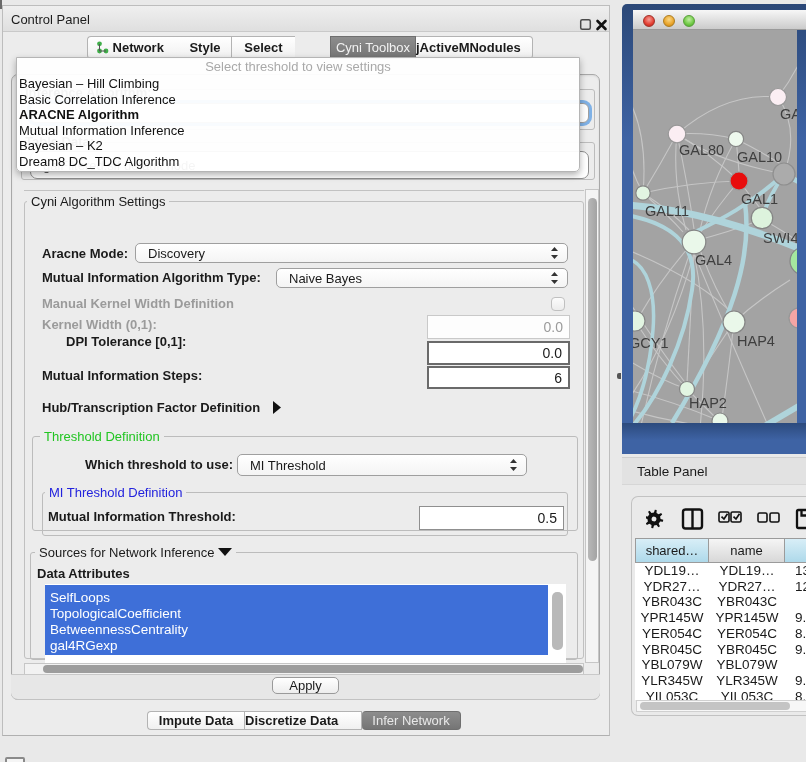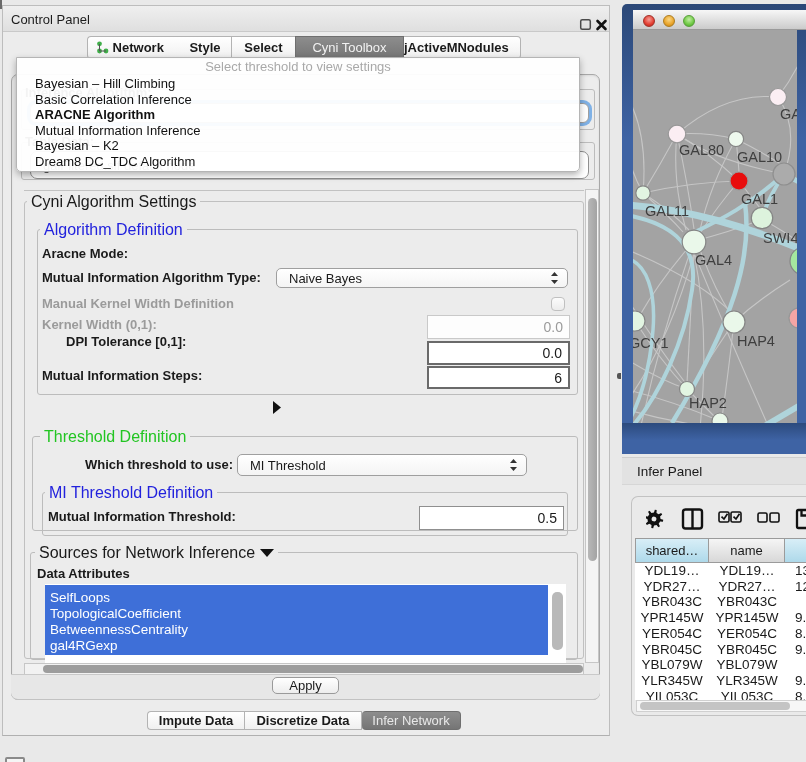--- a/index.html
+++ b/index.html
@@ -2,21 +2,21 @@
 <html><head>
 <meta charset="utf-8">
 <style>
 * { margin:0; padding:0; box-sizing:border-box; }
 html,body { width:806px; height:762px; overflow:hidden; background:#e9e9e9;
   font-family:"Liberation Sans", sans-serif; font-size:13px; color:#1a1a1a; }
 .abs { position:absolute; }
 .b { font-weight:bold; }
 .gray { color:#9b9b9b; }
 .groupbox { position:absolute; border:1px solid #bcbcbc; border-radius:3px; }
-.gtitle { position:absolute; top:-8px; left:6px; background:#ececec; padding:0 4px; font-size:16px; line-height:15px; white-space:nowrap; }
+.gtitle { position:absolute; top:-8px; left:6px; background:#ececec; padding:0 4px; font-size:13px; line-height:15px; white-space:nowrap; }
 .combo { position:absolute; background:linear-gradient(#ffffff,#f4f4f4); border:1px solid #9f9f9f; border-radius:5px; font-size:13px; }
 .combo .ct { position:absolute; left:12px; top:50%; transform:translateY(-50%); white-space:nowrap; }
 .combo .arr { position:absolute; right:9px; top:50%; transform:translateY(-50%); width:7px; height:12px; }
 .field { position:absolute; background:#fff; border:2px solid #6a6a6a; font-size:14px; text-align:right; }
 .field .fv { position:absolute; right:6px; top:50%; transform:translateY(-50%);padding-left:24px; }
 </style>
 </head>
 <body>
 
 <div class="abs" style="left:0;top:0;width:2px;height:9px;background:#6a6a6a;"></div>
@@ -44,24 +44,28 @@
 
   <div class="abs" style="left:21px;top:184px;width:560px;height:1px;background:#c2c2c2;"></div>
 
   <div class="abs" style="left:582px;top:183px;width:14px;height:474px;background:#f4f4f4;border:1px solid #c6c6c6;"></div>
   <div class="abs" style="left:585px;top:192px;width:9px;height:363px;background:linear-gradient(90deg,#b8b8b8,#a3a3a3);border-radius:5px;"></div>
 
   <div class="groupbox" style="left:21px;top:195px;width:560px;height:458px;border-color:#c0c0c0;">
     <span class="gtitle" style="left:2px;">Cyni Algorithm Settings</span>
   </div>
 
-  <div class="groupbox" style="left:34px;top:223px;width:541px;height:166px;">
-    <span class="gtitle" style="left:2px;color:#2222dd;">Algorithm Definition</span>
-  </div>
   <div class="abs b" style="left:39px;top:240px;">Aracne Mode:</div>
+  <div class="combo" style="left:132px;top:237px;width:433px;height:20px;">
+    <span class="ct">Discovery</span>
+    <svg class="arr" viewBox="0 0 7 12">
+        <path d="M3.5 0 L7 4 L0 4 Z" fill="#333"></path>
+        <path d="M3.5 12 L7 8 L0 8 Z" fill="#333"></path>
+      </svg>
+  </div>
   <div class="abs b" style="left:39px;top:264px;">Mutual Information Algorithm Type:</div>
   <div class="combo" style="left:273px;top:262px;width:292px;height:20px;">
     <span class="ct">Naive Bayes</span>
     <svg class="arr" viewBox="0 0 7 12">
         <path d="M3.5 0 L7 4 L0 4 Z" fill="#333"></path>
         <path d="M3.5 12 L7 8 L0 8 Z" fill="#333"></path>
       </svg>
   </div>
   <div class="abs b gray" style="left:39px;top:290px;">Manual Kernel Width Definition</div>
   <div class="abs" style="left:548px;top:291px;width:14px;height:14px;border:1px solid #c0c0c0;border-radius:4px;background:linear-gradient(#fcfcfc,#ececec);"></div>
@@ -71,20 +75,21 @@
     </div>
   <div class="abs b" style="left:39px;top:328px;margin-left:24px;">DPI Tolerance [0,1]:</div>
   <div class="field" style="left:424px;top:335px;width:143px;height:24px;">
       <span class="fv">0.0</span>
     </div>
   <div class="abs b" style="left:39px;top:362px;">Mutual Information Steps:</div>
   <div class="field" style="left:424px;top:360px;width:143px;height:23px;">
       <span class="fv">6</span>
     </div>
 
+  <div class="abs b" style="left:39px;top:394px;">Hub/Transcription Factor Definition</div>
   <svg class="abs" style="left:269px;top:395px;" width="10" height="13" viewBox="0 0 10 13">
       <path d="M1 0 L9 6.5 L1 13 Z" fill="#111"></path>
     </svg>
 
   <div class="groupbox" style="left:29px;top:430px;width:546px;height:95px;">
     <span class="gtitle" style="color:#22c522;left:7px;">Threshold Definition</span>
   </div>
   <div class="abs b" style="left:30px;top:451px;width:200px;text-align:right;">Which threshold to use:</div>
   <div class="combo" style="left:234px;top:448px;width:290px;height:22px;">
     <span class="ct">MI Threshold</span>
@@ -114,43 +119,43 @@
   </div>
 
   <div class="abs" style="left:21px;top:657px;width:560px;height:12px;background:#f2f2f2;border:1px solid #c6c6c6;"></div>
   <div class="abs" style="left:40px;top:659px;width:540px;height:8px;background:#9d9d9d;border-radius:4px;"></div>
 
   <div class="abs" style="left:8px;top:668px;width:589px;height:26px;background:#e7e7e7;border-top:1px solid #c9c9c9;border-bottom:1px solid #c2c2c2;border-radius:0 0 7px 7px;"></div>
   <div class="abs" style="left:269px;top:671px;width:67px;height:17px;background:linear-gradient(#ffffff,#ededed);border:1px solid #9a9a9a;border-radius:5px;text-align:center;line-height:16px;font-size:13px;">Apply</div>
 
   <div class="abs" style="left:144px;top:705px;height:19px;display:flex;font-size:13px;">
     <div style="width:97px;background:linear-gradient(#ffffff,#f0f0f0);border:1px solid #b3b3b3;border-right:none;border-radius:4px 0 0 4px;text-align:center;line-height:17px;font-weight:bold;">Impute Data</div>
-    <div style="width:118px;background:linear-gradient(#ffffff,#f0f0f0);border:1px solid #b3b3b3;text-align:center;line-height:17px;font-weight:bold;">Discretize Data</div>
+    <div style="width:118px;background:linear-gradient(#ffffff,#f0f0f0);border:1px solid #b3b3b3;line-height:17px;font-weight:bold;">Discretize Data</div>
     <div style="width:99px;background:linear-gradient(#8d8d8d,#757575);border:1px solid #6f6f6f;border-left:none;border-radius:4px;text-align:center;line-height:17px;color:#e8e8e8;">Infer Network</div>
   </div>
 </div>
 
 <div class="abs" style="left:87px;top:36px;height:23px;display:flex;font-size:13px;z-index:5;">
   <div style="width:92px;background:linear-gradient(#ffffff,#f0f0f0);border:1px solid #b3b3b3;border-right:none;border-radius:4px 0 0 4px;line-height:21px;font-weight:bold;padding-left:8px;">
     <svg width="13" height="13" viewBox="0 0 13 13" style="vertical-align:-2px;">
         <circle cx="3.5" cy="2.8" r="2.4" fill="#3fae49"></circle>
         <circle cx="3.5" cy="10" r="2.4" fill="#3fae49"></circle>
         <circle cx="10" cy="10" r="2.4" fill="#3fae49"></circle>
         <path d="M3.5 3 L3.5 10 L10 10" stroke="#555" stroke-width="1" fill="none"></path>
       </svg>
     Network</div>
   <div style="width:52px;background:linear-gradient(#ffffff,#f0f0f0);border-top:1px solid #b3b3b3;border-bottom:1px solid #b3b3b3;text-align:center;line-height:21px;font-weight:bold;">Style</div>
   <div style="width:64px;background:linear-gradient(#ffffff,#f0f0f0);border:1px solid #b3b3b3;border-right:none;text-align:center;line-height:21px;font-weight:bold;">Select</div>
-  <div style="width:109px;background:linear-gradient(#8d8d8d,#757575);border:1px solid #6f6f6f;text-align:center;line-height:21px;color:#f2f2f2;">Cyni Toolbox</div>
+  <div style="width:86px;background:linear-gradient(#8d8d8d,#757575);border:1px solid #6f6f6f;text-align:center;line-height:21px;color:#f2f2f2;margin-left:35px;">Cyni Toolbox</div>
   <div style="width:117px;background:linear-gradient(#ffffff,#f0f0f0);border:1px solid #b3b3b3;border-left:none;border-radius:0 4px 4px 0;line-height:21px;font-weight:bold;">jActiveMNodules</div>
 </div>
 
 <div class="abs" style="left:16px;top:57px;width:564px;height:115px;background:rgba(255,255,255,0.95);border:1px solid #b5b5b5;border-radius:0 0 5px 5px;box-shadow:0 3px 7px rgba(0,0,0,0.3);z-index:10;">
   <div style="text-align:center;color:#a9a9a9;line-height:18px;">Select threshold to view settings</div>
-  <div style="padding-left:18px;line-height:15.5px;color:#111;">Bayesian – Hill Climbing<br>Basic Correlation Inference<br><span class="b">ARACNE Algorithm</span><br>Mutual Information Inference<br>Bayesian – K2<br>Dream8 DC_TDC Algorithm</div>
+  <div style="padding-left:2px;line-height:15.5px;color:#111;">Bayesian – Hill Climbing<br>Basic Correlation Inference<br><span class="b">ARACNE Algorithm</span><br>Mutual Information Inference<br>Bayesian – K2<br>Dream8 DC_TDC Algorithm</div>
 </div>
 
 <div class="abs" style="left:617px;top:373px;width:4px;height:6px;background:#555;border-radius:2px 0 0 2px;"></div>
 
 <div class="abs" style="left:622px;top:4px;width:184px;height:450px;background:linear-gradient(#2b4878,#3e63a4 30%);border-radius:5px 0 0 0;"></div>
 <div class="abs" style="left:633px;top:10px;width:173px;height:20px;background:linear-gradient(#f7f7f7,#cbcbcb);border-bottom:1px solid #9a9a9a;"></div>
 <div class="abs" style="left:643px;top:15px;width:12px;height:12px;border-radius:50%;background:radial-gradient(circle at 50% 35%, #f49f97, #e33e32 60%, #b02318);border:0.5px solid #a03028;"></div>
 <div class="abs" style="left:663px;top:15px;width:12px;height:12px;border-radius:50%;background:radial-gradient(circle at 50% 35%, #f9d886, #e9a42b 60%, #c07d12);border:0.5px solid #ad7d20;"></div>
 <div class="abs" style="left:683px;top:15px;width:12px;height:12px;border-radius:50%;background:radial-gradient(circle at 50% 35%, #c2eda4, #6fc944 60%, #4a9e28);border:0.5px solid #579f3a;"></div>
 <div class="abs" style="left:622px;top:423px;width:184px;height:31px;background:linear-gradient(#2c4a7d,#3e63a4 55%);"></div>
@@ -236,21 +241,21 @@
     <text x="695" y="265">GAL4</text>
     <text x="629" y="348">GCY1</text>
     <text x="737" y="346">HAP4</text>
     <text x="797" y="344">Y</text>
     <text x="689" y="408">HAP2</text>
   </g>
 </svg>
 </div>
 
 <div class="abs" style="left:622px;top:457px;width:184px;height:28px;background:#e2e2e2;border-top:1px solid #cfcfcf;border-bottom:1px solid #d6d6d6;"></div>
-<div class="abs" style="left:637px;top:464px;font-size:13.5px;">Infer Panel</div>
+<div class="abs" style="left:637px;top:464px;font-size:13.5px;">Table Panel</div>
 
 <div class="abs" style="left:631px;top:496px;width:180px;height:220px;background:#eaeaea;border:1px solid #c2c2c2;border-radius:7px 0 0 7px;border-right:none;"></div>
 
 <svg class="abs" style="left:646px;top:508px;z-index:2;" width="160" height="22" viewBox="0 0 160 22">
 
   <g transform="translate(8,11) rotate(11)">
     <path d="M6.47 -1.29 L9.25 -0.95 L9.25 0.95 L6.47 1.29 L5.49 3.67 L7.21 5.87 L5.87 7.21 L3.67 5.49 L1.29 6.47 L0.95 9.25 L-0.95 9.25 L-1.29 6.47 L-3.67 5.49 L-5.87 7.21 L-7.21 5.87 L-5.49 3.67 L-6.47 1.29 L-9.25 0.95 L-9.25 -0.95 L-6.47 -1.29 L-5.49 -3.67 L-7.21 -5.87 L-5.87 -7.21 L-3.67 -5.49 L-1.29 -6.47 L-0.95 -9.25 L0.95 -9.25 L1.29 -6.47 L3.67 -5.49 L5.87 -7.21 L7.21 -5.87 L5.49 -3.67 Z" fill="#111"></path>
     <circle r="2.4" fill="#eaeaea"></circle>
   </g>
 

